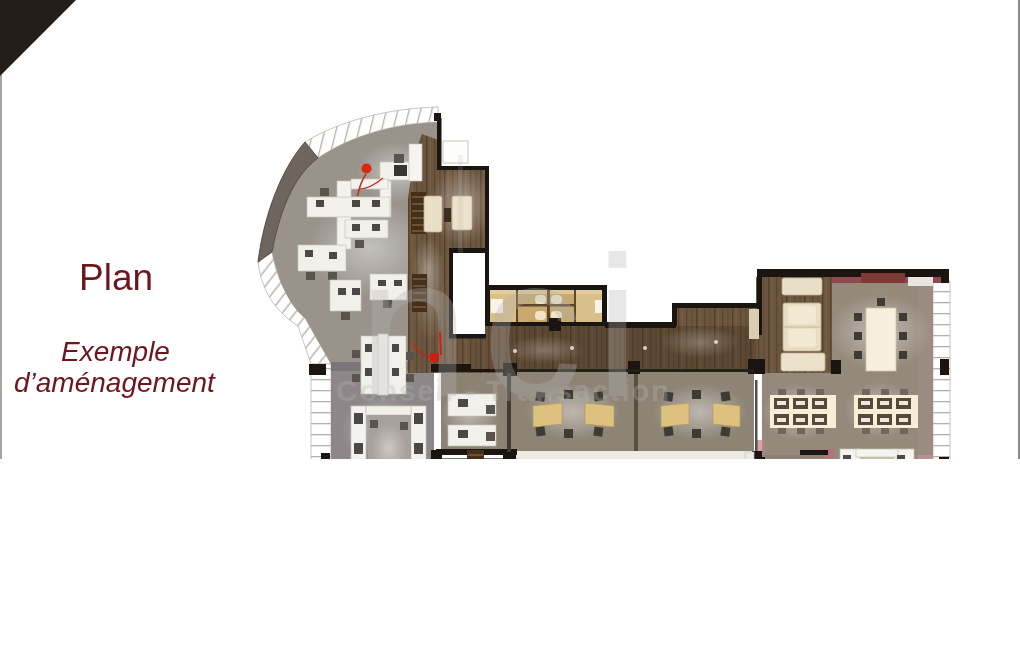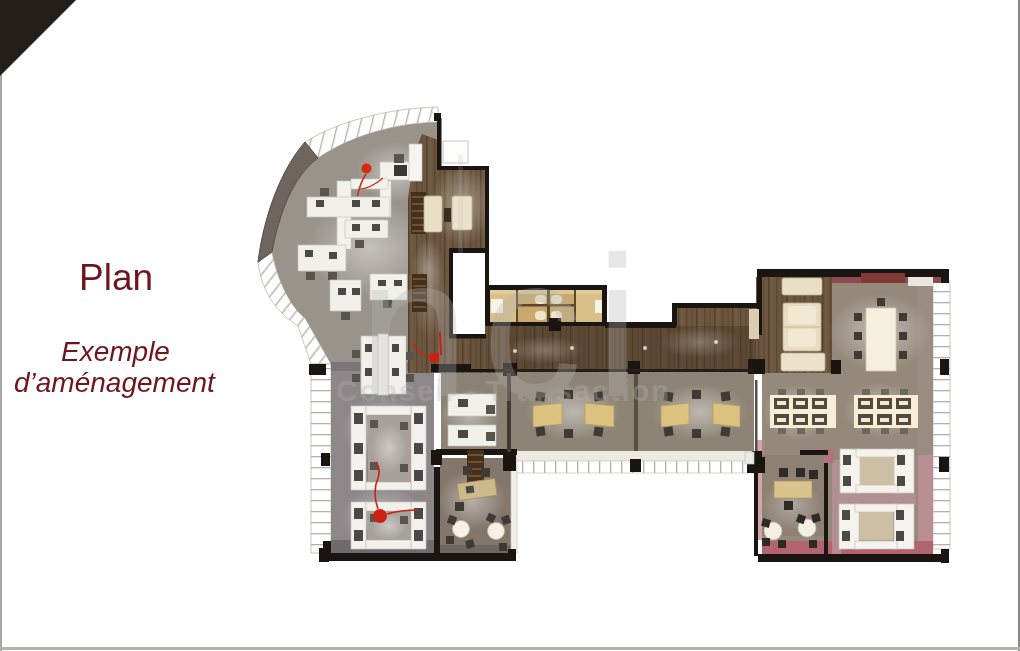--- a/index.html
+++ b/index.html
@@ -1,16 +1,16 @@
 <!DOCTYPE html>
 <html><head>
 <meta charset="utf-8">
 <style>
 html,body{margin:0;padding:0;background:#fff;}
-#page{width:1020px;height:651px;position:relative;font-family:"Liberation Sans",sans-serif;}
+#page{width:1020px;height:459px;position:relative;font-family:"Liberation Sans",sans-serif;}
 </style>
 </head>
 <body>
 <div id="page">
 <svg width="1020" height="651" viewBox="0 0 1020 651">
 <defs>
 <pattern id="tv" width="11" height="24" patternUnits="userSpaceOnUse">
   <rect width="11" height="24" fill="#ffffff"></rect>
   <rect x="5" width="1.3" height="24" fill="#b4b0a9"></rect>
 </pattern>

